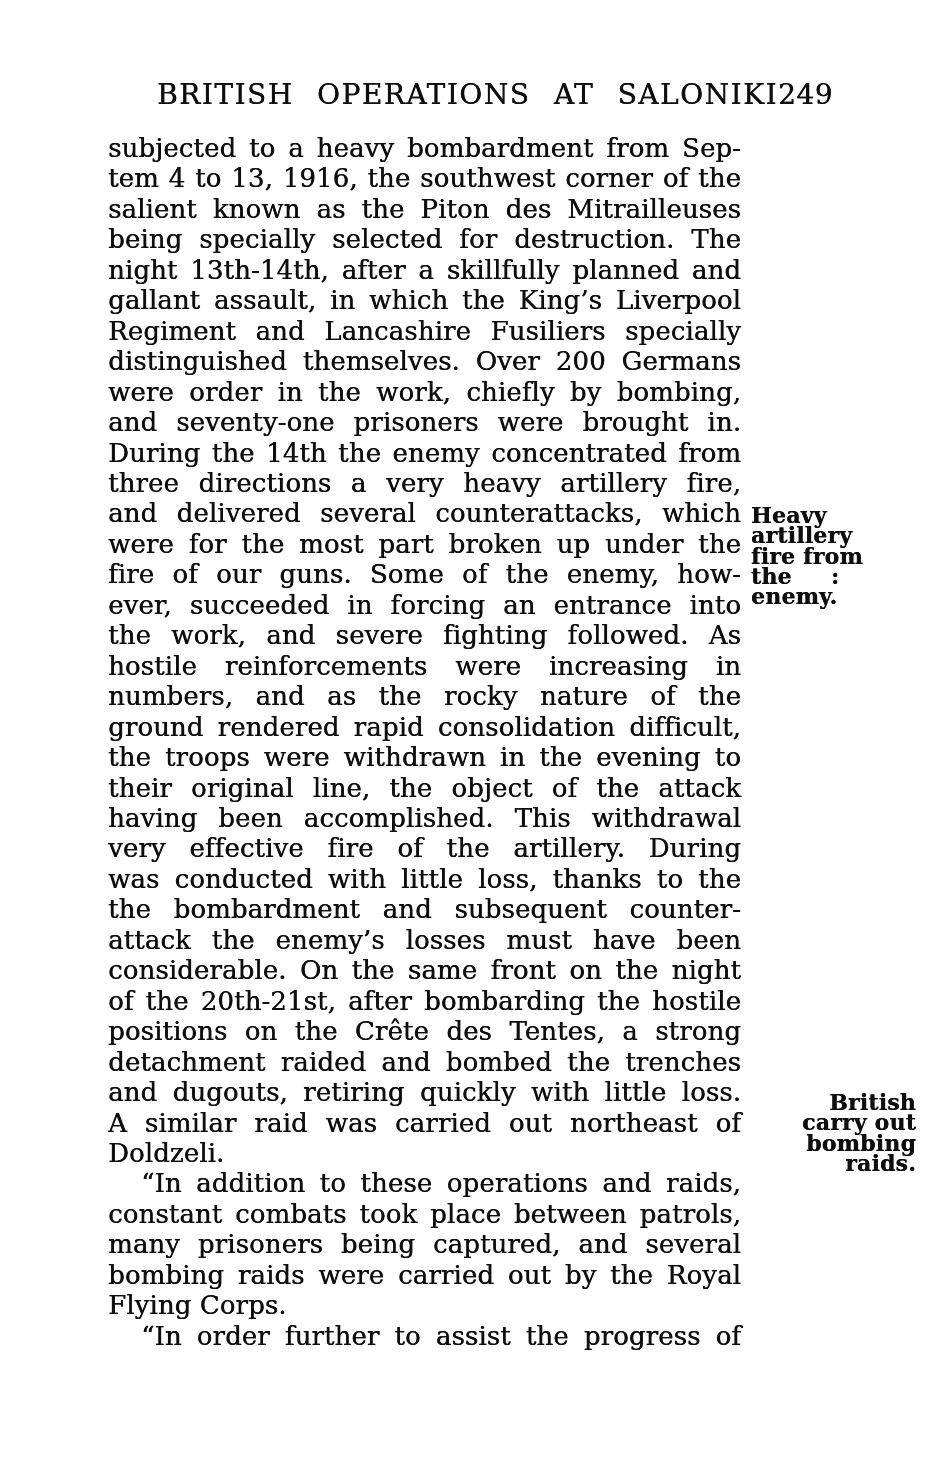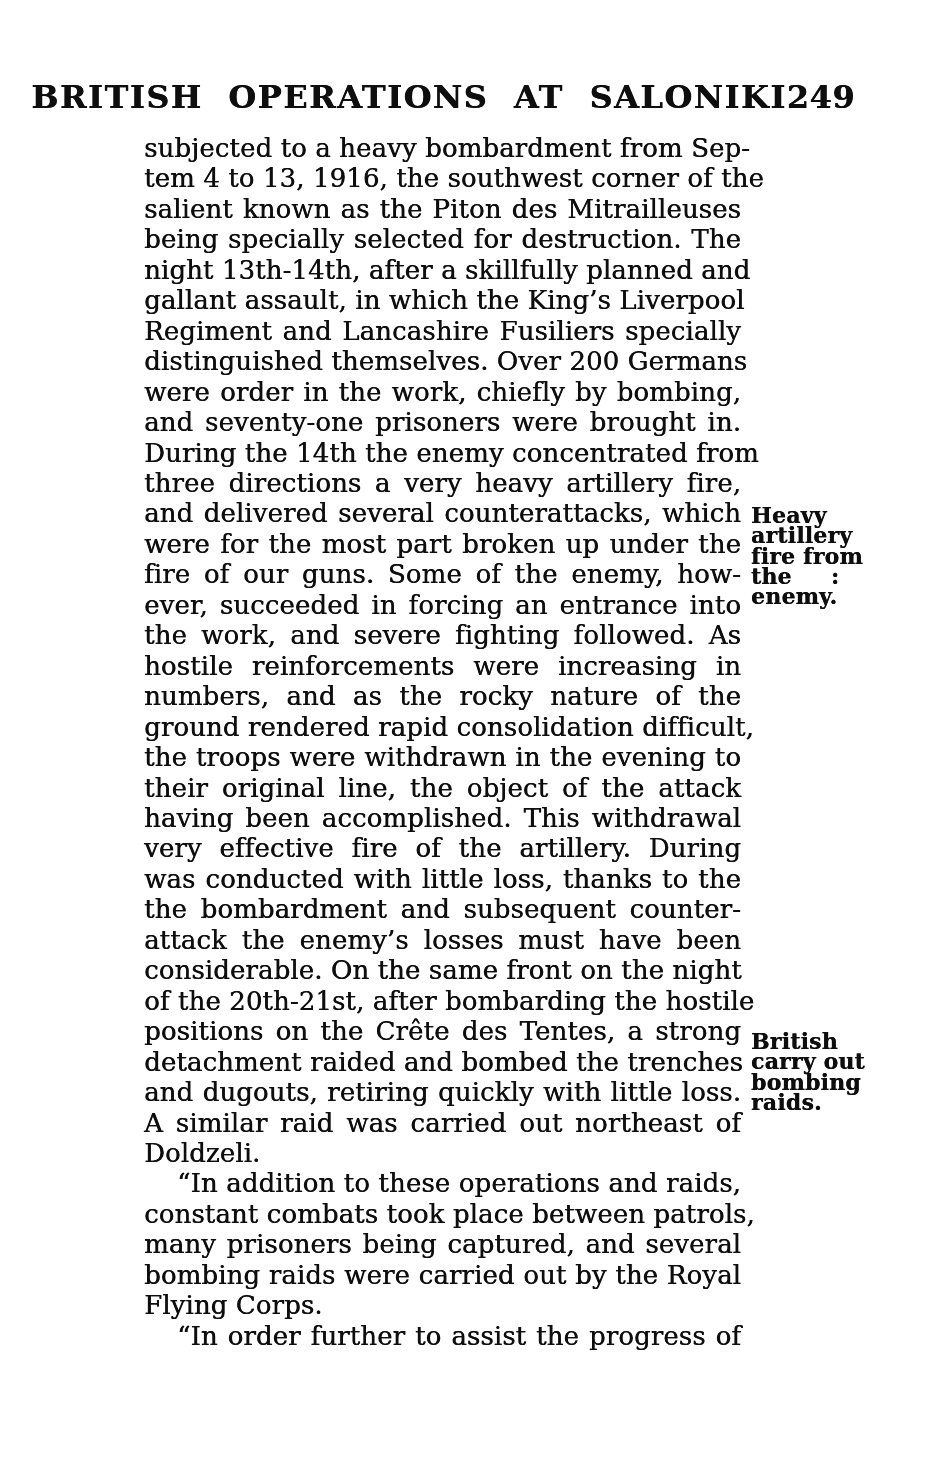--- a/index.html
+++ b/index.html
@@ -13,24 +13,24 @@
     font-family: "DejaVu Serif", "Liberation Serif", serif;
     overflow: hidden;
   }
   
   .header {
     position: absolute;
     left: 157px;
     top: 78px;
     width: 698px;
     display: flex;
-    justify-content: flex-end;
+    justify-content: flex-start;
     align-items: baseline;
-    font-size: 32px;
-    font-weight: 700;
+    font-size: 28px;
+    font-weight: 400;
     letter-spacing: 1.5px;
     white-space: nowrap;
     text-shadow: 0.4px 0 0 currentColor;
   }
   .running-title { word-spacing: 13px; }
   .page-number { letter-spacing: 0.5px; }
 
   
   .body-text {
     position: absolute;
@@ -39,38 +39,37 @@
     width: 633px;
     font-size: 26px;
     line-height: 30.45px;
     text-shadow: 0.4px 0 0 currentColor;
     letter-spacing: 0.1px;
   }
   .line {
     text-align: justify;
     text-align-last: justify;
     white-space: nowrap;      
-    margin-left: 36px;
   }
   .line.no-just { text-align-last: left; }
   .line.indent { text-indent: 33px; }
 
   
   .margin-note {
     position: absolute;
     left: 751px;
     width: 165px;
     font-size: 22px;
     font-weight: 700;
     line-height: 20.3px;
     letter-spacing: 0.2px;
     text-shadow: 0.3px 0 0 currentColor;
   }
   .note-1 { top: 505px; }
-  .note-2 { top: 1031px; }
+  .note-2 { top: 1092px; text-align: right; }
 </style>
 </head>
 <body>
 
 <div class="page">
   <div class="header">
     <span class="running-title">BRITISH OPERATIONS AT SALONIKI</span>
     <span class="page-number">249</span>
   </div>
 

